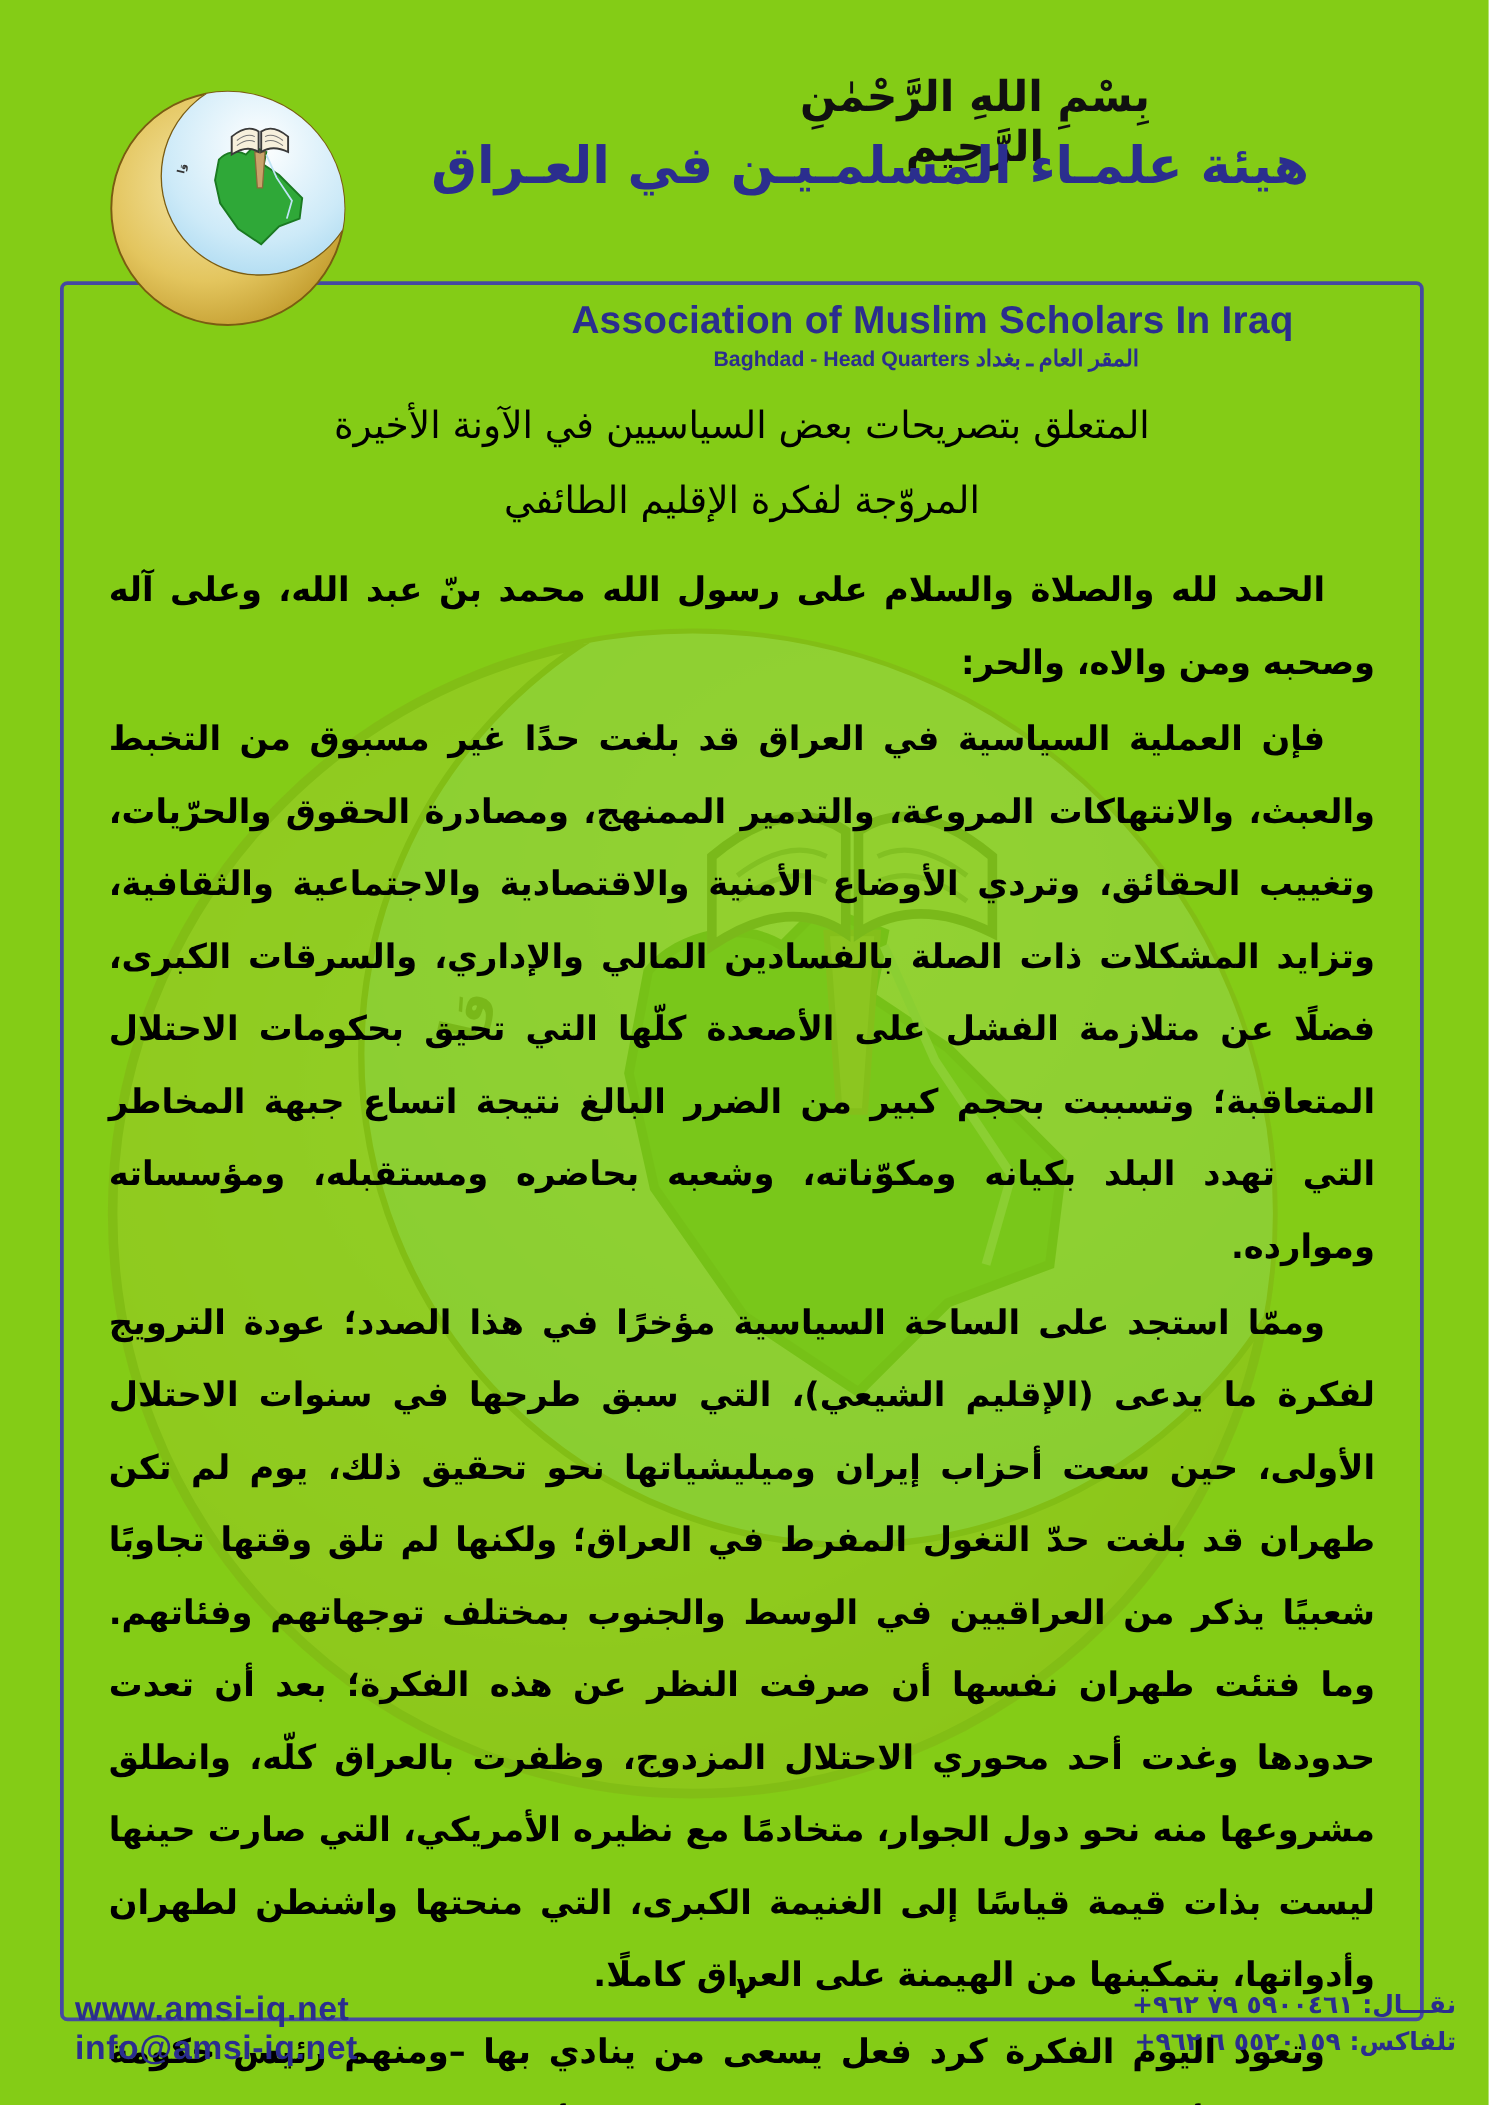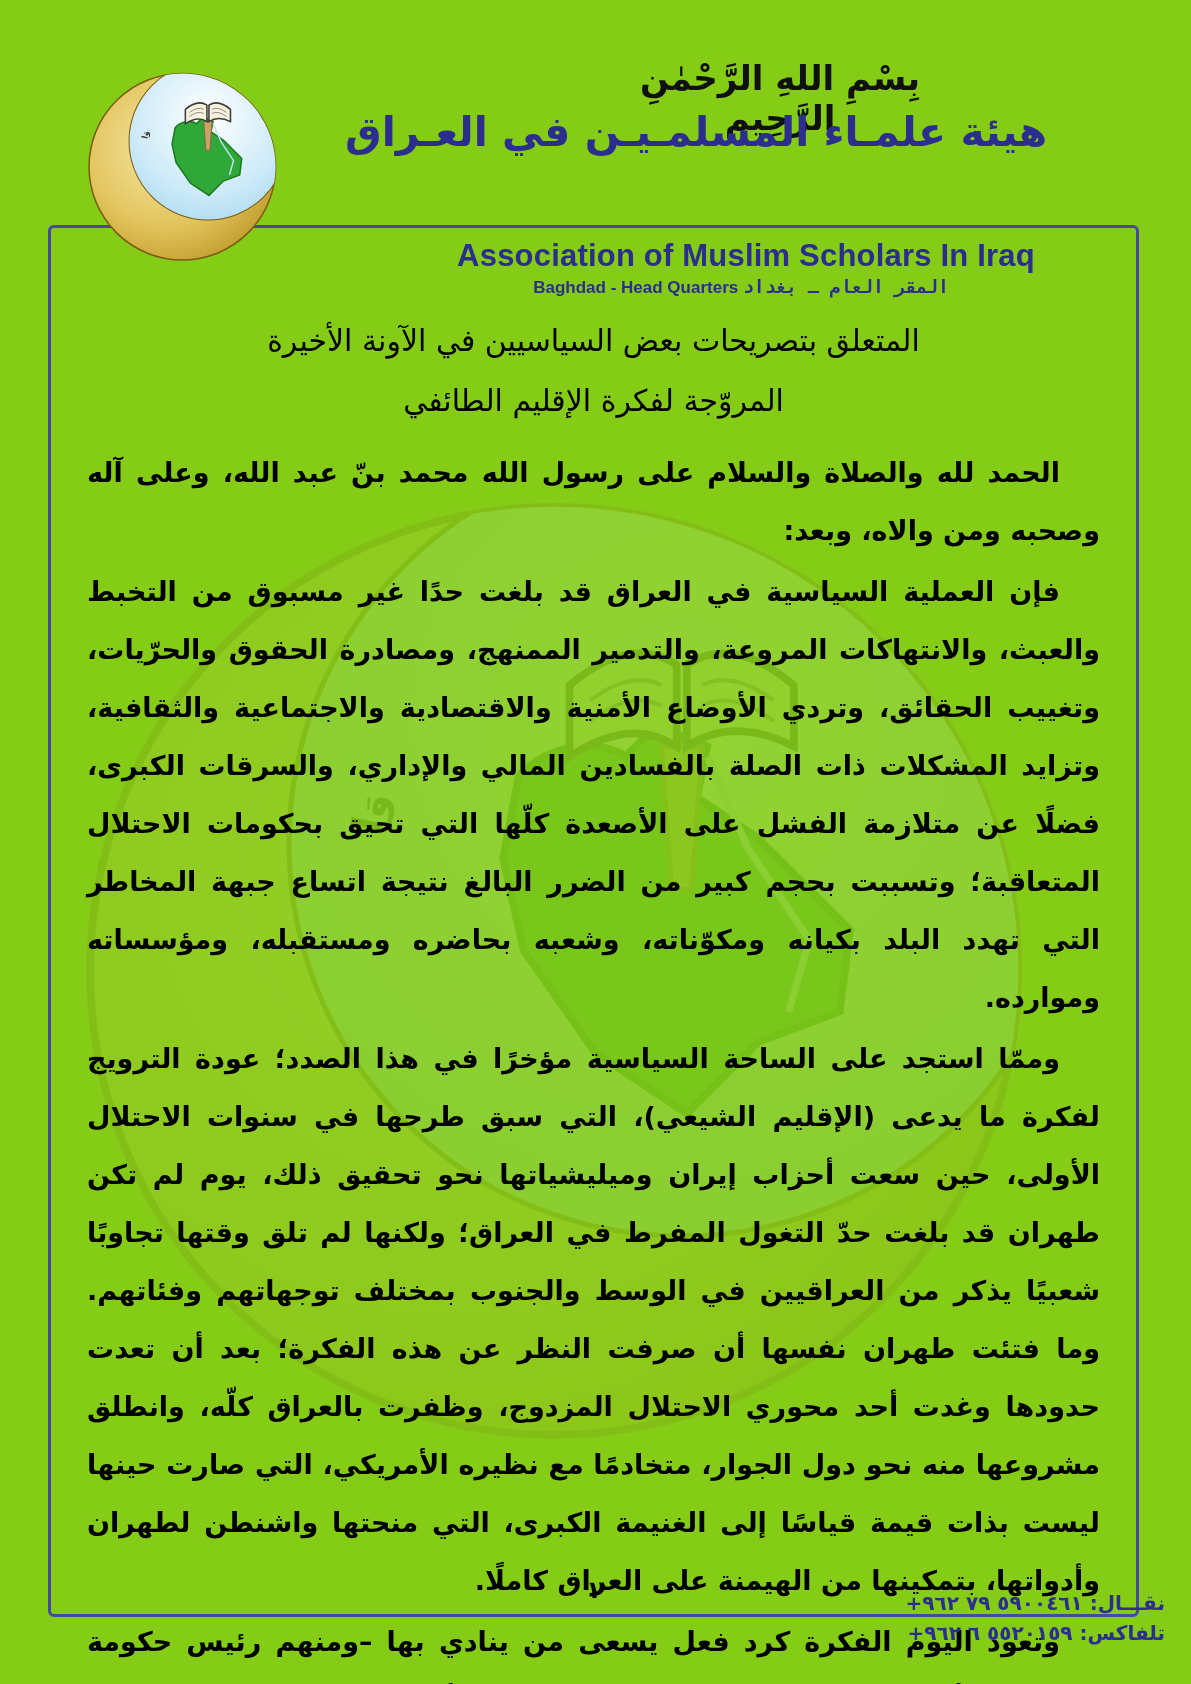--- a/index.html
+++ b/index.html
@@ -36,21 +36,21 @@
   }
   .en-head{ margin:10px 70px 0 auto; width:640px; text-align:center; }
   .org-en{
     font-family:"Liberation Sans",sans-serif; font-weight:bold;
     font-size:31px; color:var(--navy); letter-spacing:0.2px;
   }
   .hq-line{
     margin-top:2px; font-family:"Liberation Sans",sans-serif; font-weight:bold;
     font-size:17px; color:var(--navy);
   }
-  .hq-line .hq-ar{ font-family:Liberation Mono, monospace; font-size:18px; margin-right:10px;}
+  .hq-line .hq-ar{ font-family:Liberation Serif, serif; font-size:18px; margin-right:10px;}
   .stmt-title{
     margin-top:26px; text-align:center; direction:rtl;
     font-size:34px; font-weight:bold; color:var(--ink);
   }
   .stmt-sub{
     margin-top:25px; text-align:center; direction:rtl;
     font-size:30px; font-weight:normal; color:var(--ink);
   }
   .body-text{
     margin:26px 36px 0 36px; direction:rtl; text-align:justify;
@@ -138,29 +138,33 @@
       <div class="hq-line">
         <span>Baghdad - Head Quarters</span>
         <span class="hq-ar">المقر العام ـ بغداد</span>
       </div>
     </div>
 
     <div class="stmt-sub">المتعلق بتصريحات بعض السياسيين في الآونة الأخيرة</div>
     <div class="stmt-sub">المروّجة لفكرة الإقليم الطائفي</div>
 
     <div class="body-text">
-      <p>الحمد لله والصلاة والسلام على رسول الله محمد بنّ عبد الله، وعلى آله وصحبه ومن والاه، وبعد:</p>
+      <p>الحمد لله والصلاة والسلام على رسول الله محمد بنّ عبد الله، وعلى آله وصحبه ومن والاه، والحر:</p>
       <p>فإن العملية السياسية في العراق قد بلغت حدًا غير مسبوق من التخبط والعبث، والانتهاكات المروعة، والتدمير الممنهج، ومصادرة الحقوق والحرّيات، وتغييب الحقائق، وتردي الأوضاع الأمنية والاقتصادية والاجتماعية والثقافية، وتزايد المشكلات ذات الصلة بالفسادين المالي والإداري، والسرقات الكبرى، فضلًا عن متلازمة الفشل على الأصعدة كلّها التي تحيق بحكومات الاحتلال المتعاقبة؛ وتسببت بحجم كبير من الضرر البالغ نتيجة اتساع جبهة المخاطر التي تهدد البلد بكيانه ومكوّناته، وشعبه بحاضره ومستقبله، ومؤسساته وموارده.</p>
       <p>وممّا استجد على الساحة السياسية مؤخرًا في هذا الصدد؛ عودة الترويج لفكرة ما يدعى (الإقليم الشيعي)، التي سبق طرحها في سنوات الاحتلال الأولى، حين سعت أحزاب إيران وميليشياتها نحو تحقيق ذلك، يوم لم تكن طهران قد بلغت حدّ التغول المفرط في العراق؛ ولكنها لم تلق وقتها تجاوبًا شعبيًا يذكر من العراقيين في الوسط والجنوب بمختلف توجهاتهم وفئاتهم. وما فتئت طهران نفسها أن صرفت النظر عن هذه الفكرة؛ بعد أن تعدت حدودها وغدت أحد محوري الاحتلال المزدوج، وظفرت بالعراق كلّه، وانطلق مشروعها منه نحو دول الجوار، متخادمًا مع نظيره الأمريكي، التي صارت حينها ليست بذات قيمة قياسًا إلى الغنيمة الكبرى، التي منحتها واشنطن لطهران وأدواتها، بتمكينها من الهيمنة على العراق كاملًا.</p>
       <p>وتعود اليوم الفكرة كرد فعل يسعى من ينادي بها –ومنهم رئيس حكومة الاحتلال الأسبق نوري المالكي، ونواب هم في الأصل قياديون في ميليشيات طائفية– للمناورة بها أمام المتغيرات في الساحة الإقليمية بعد الإطاحة بـ(حزب الله) اللبناني، وسقوط نظام (بشار الأسد) في سوريا، في محاولة لضبط إيقاع الاصطفاف الطائفي في العراق بما يتناسب مع المستوى المستجد لسياسة التخادم التي تريد الإدارة الأمريكية الجديدة العمل في ضوئها مع النموذج الحكومي المفترض تكوينه في المرحلة المقبلة، وبما يكشف عن أزمة متعددة الأبعاد ومتسعة المديات لدى قوى (الإطار التنسيقي). ويؤكد هذا التصور ما صدر عن بعض أدوات الإطار من دعوة لاستخدام ورقة (الإقليم) في الضغط والمناورة السياسية في المرحلة المقبلة!!.</p>
     </div>
 
     <div class="page-num">١</div>
   </div>
 
+  <div class="footer-links">
+    <div>www.amsi-iq.net</div>
+    <div>info@amsi-iq.net</div>
+  </div>
 
   <div class="footer-phones">
     <div>
       <span>نقـــال:</span>
       <bdo dir="ltr">+٩٦٢ ٧٩ ٥٩٠٠٤٦١</bdo>
     </div>
     <div>
       <span>تلفاكس:</span>
       <bdo dir="ltr">+٩٦٢ ٦ ٥٥٢٠١٥٩</bdo>
     </div>

